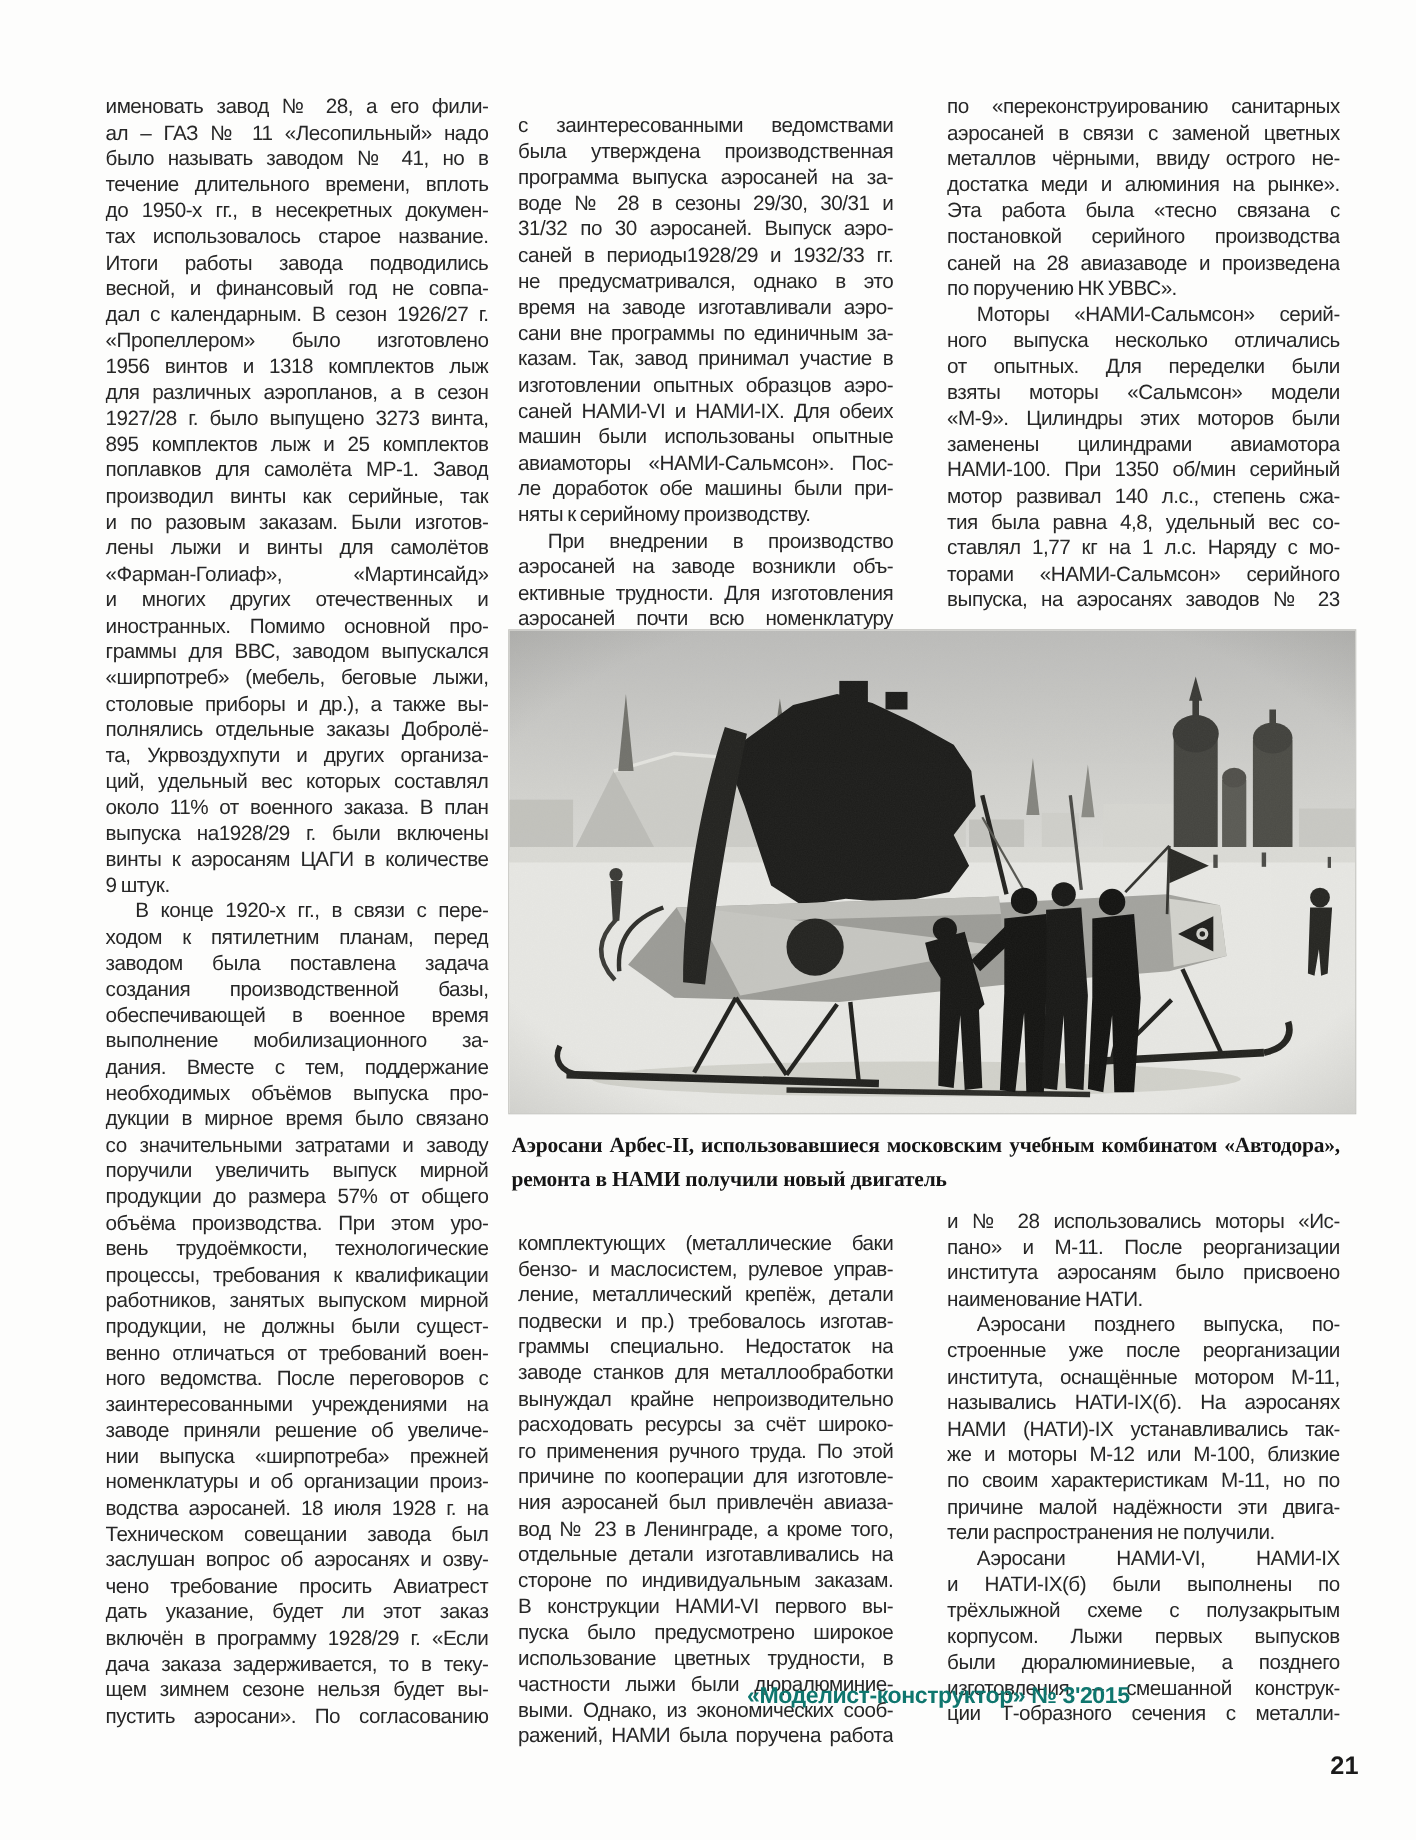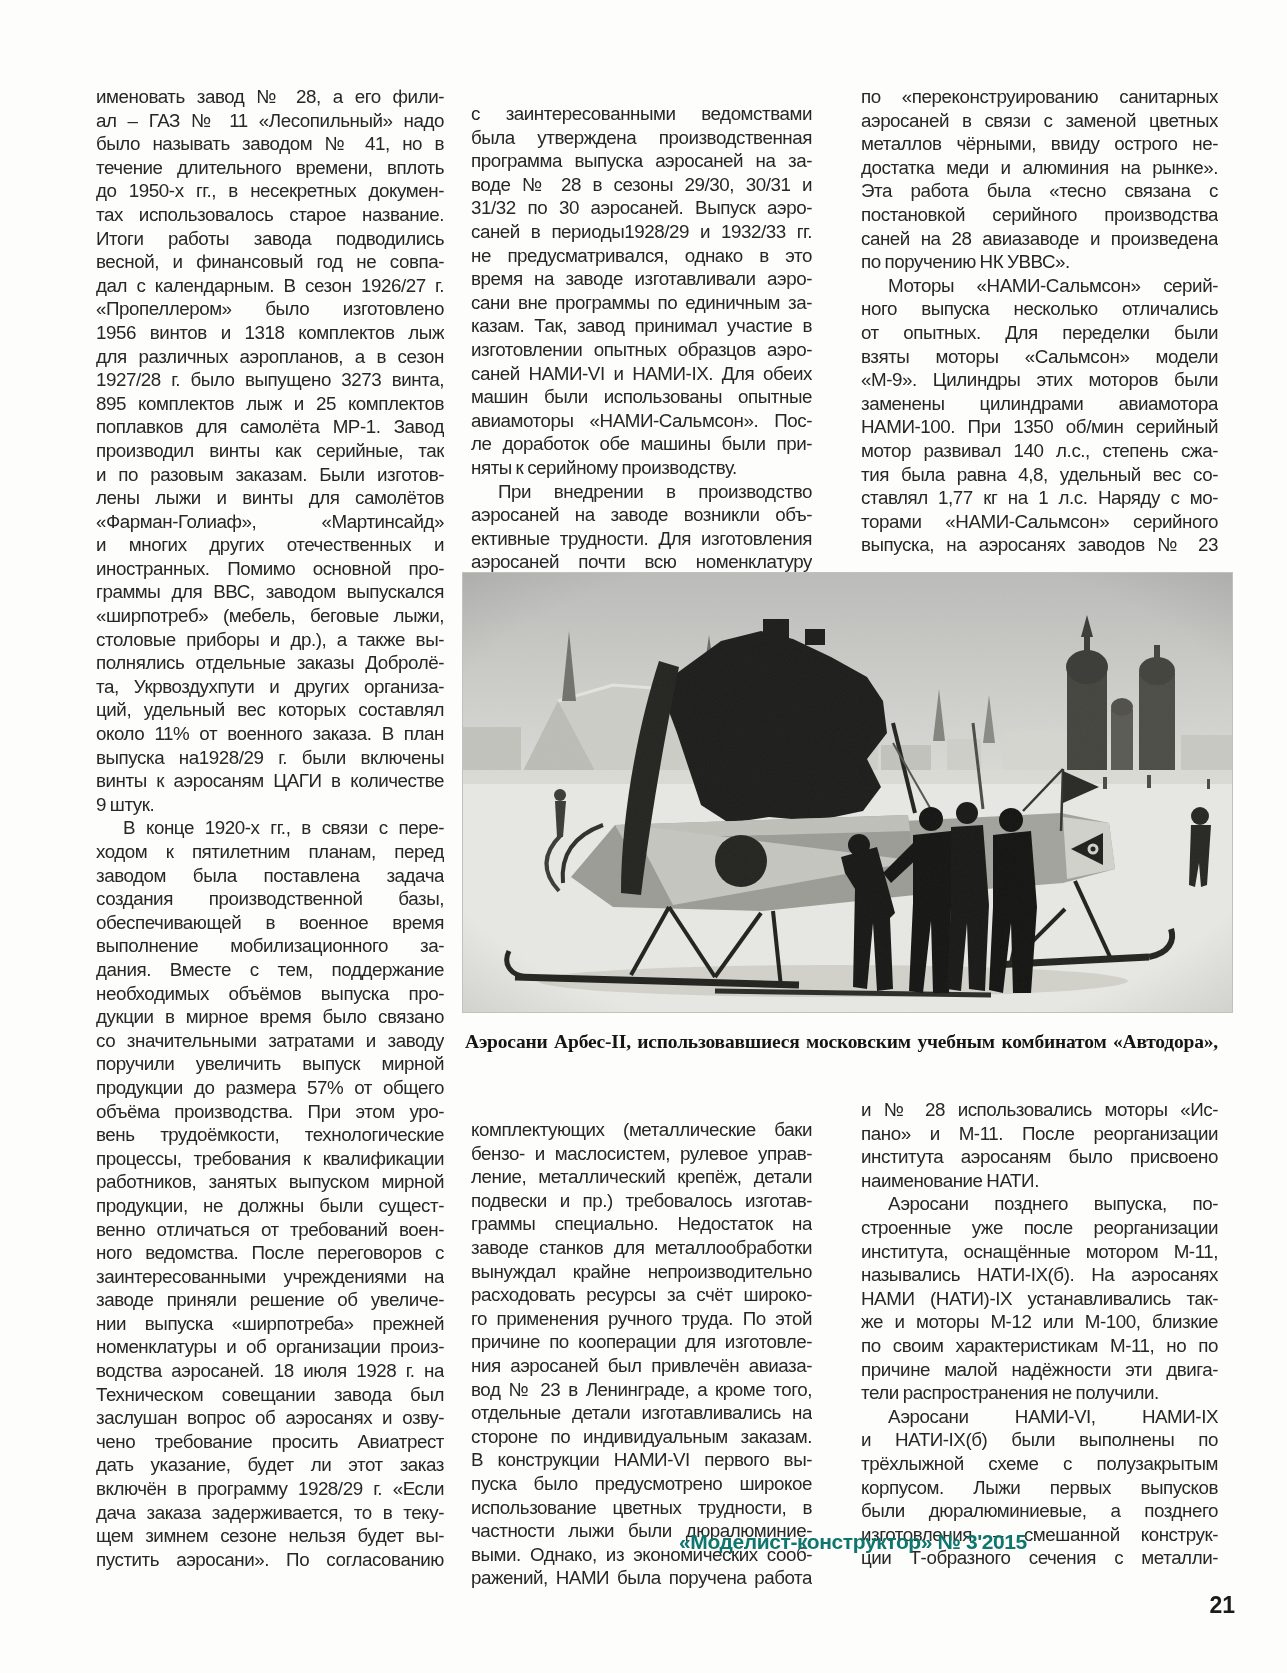--- a/index.html
+++ b/index.html
@@ -340,16 +340,17 @@
       <polygon points="728,252 748,252 744,312 738,314 736,290 732,314 726,312" fill="#262622"></polygon>
     </g>
 
     <rect x="0" y="0" width="769" height="439" filter="url(#grain)" opacity="0.14"></rect>
     <rect x="0" y="0" width="769" height="439" fill="url(#vig)"></rect>
   </svg>
 </div>
 
 <div id="caption">
     <div class="ln">Аэросани Арбес-II, использовавшиеся московским учебным комбинатом «Автодора», после</div>
+    <div class="ln plast">ремонта в НАМИ получили новый двигатель</div>
   </div>
 
 <div class="footer-journal">«Моделист-конструктор» № 3'2015</div>
 <div class="footer-page">21</div>
 
 </body></html>

